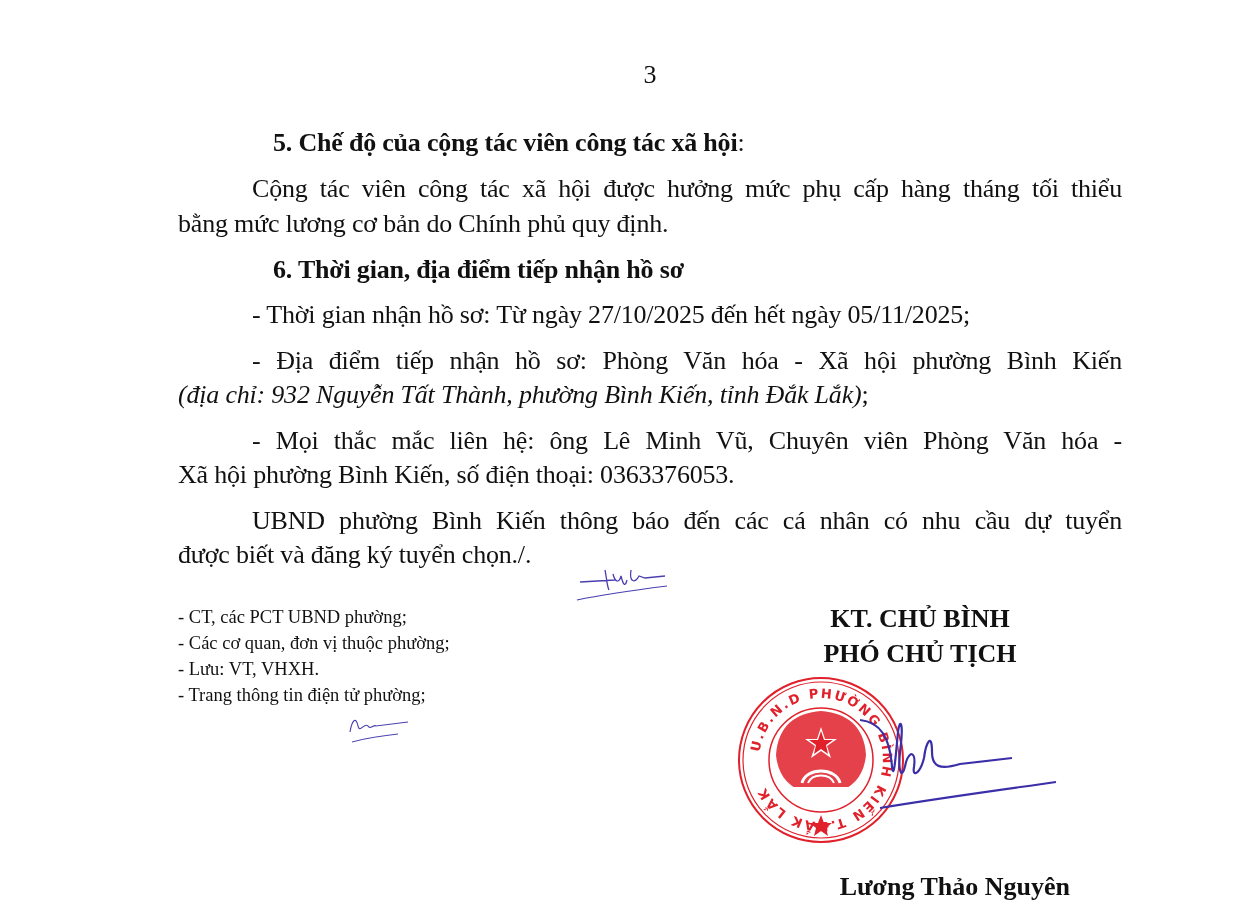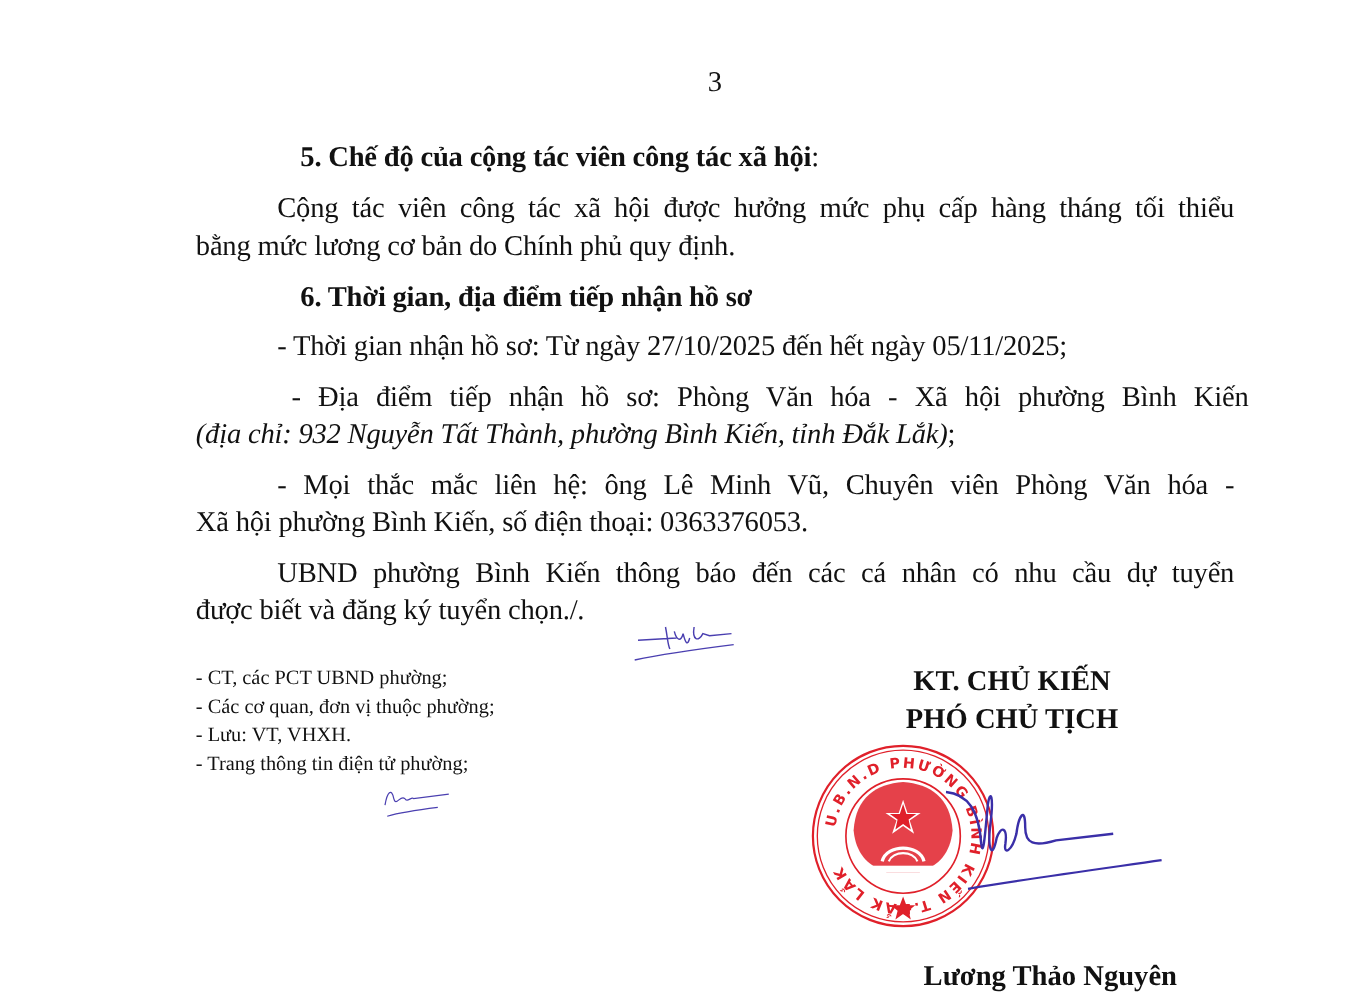--- a/index.html
+++ b/index.html
@@ -22,21 +22,21 @@
 <body>
 
 <div class="page-number">3</div>
 
 <div class="line indent bold" style="top:128px;"><span>5. Chế độ của cộng tác viên công tác xã hội</span><span style="font-weight:normal">:</span></div>
 <div class="line indent justify" style="top:174px;">Cộng tác viên công tác xã hội được hưởng mức phụ cấp hàng tháng tối thiểu</div>
 <div class="line" style="top:209px;">bằng mức lương cơ bản do Chính phủ quy định.</div>
 
 <div class="line indent bold" style="top:255px;">6. Thời gian, địa điểm tiếp nhận hồ sơ</div>
 <div class="line indent" style="top:300px;">- Thời gian nhận hồ sơ: Từ ngày 27/10/2025 đến hết ngày 05/11/2025;</div>
-<div class="line indent justify" style="top:346px;margin-left:13px;">- Địa điểm tiếp nhận hồ sơ: Phòng Văn hóa - Xã hội phường Bình Kiến</div>
+<div class="line indent justify" style="top:346px;">- Địa điểm tiếp nhận hồ sơ: Phòng Văn hóa - Xã hội phường Bình Kiến</div>
 <div class="line" style="top:380px;"><span class="ital">(địa chỉ: 932 Nguyễn Tất Thành, phường Bình Kiến, tỉnh Đắk Lắk)</span><span>;</span></div>
 <div class="line indent justify" style="top:426px;">- Mọi thắc mắc liên hệ: ông Lê Minh Vũ, Chuyên viên Phòng Văn hóa -</div>
 <div class="line" style="top:460px;">Xã hội phường Bình Kiến, số điện thoại: 0363376053.</div>
 
 <div class="line indent justify" style="top:506px;">UBND phường Bình Kiến thông báo đến các cá nhân có nhu cầu dự tuyển</div>
 <div class="line" style="top:540px;">được biết và đăng ký tuyển chọn./.</div>
 
 <svg style="left:575px;top:562px;" width="100" height="45" viewBox="0 0 100 45">
   <path d="M5 20 L40 18 M30 8 C32 18 32 24 34 28 M38 12 C40 20 44 22 46 14 C48 22 50 26 52 18 M56 8 C54 20 60 22 64 14 L70 16 L90 14" stroke="#4a3fb0" stroke-width="1.3" fill="none"></path>
   <path d="M2 38 C30 32 60 28 92 24" stroke="#4a3fb0" stroke-width="1.2" fill="none"></path>
@@ -46,21 +46,21 @@
   <div class="rec-item">- CT, các PCT UBND phường;</div>
   <div class="rec-item">- Các cơ quan, đơn vị thuộc phường;</div>
   <div class="rec-item">- Lưu: VT, VHXH.</div>
   <div class="rec-item">- Trang thông tin điện tử phường;</div>
 </div>
 <svg style="left:346px;top:712px;" width="70" height="35" viewBox="0 0 70 35">
   <path d="M4 20 C6 8 10 4 12 14 C14 22 18 10 22 14 C24 18 28 12 30 14 L62 10" stroke="#4a3fb0" stroke-width="1.1" fill="none"></path>
   <path d="M6 30 C20 26 36 24 52 22" stroke="#4a3fb0" stroke-width="1" fill="none"></path>
 </svg>
 
-<div class="sign-title" style="top:604px;">KT. CHỦ KIẾN</div>
+<div class="sign-title" style="top:604px;">KT. CHỦ BÌNH</div>
 <div class="sign-title" style="top:639px;">PHÓ CHỦ TỊCH</div>
 
 <svg style="left:736px;top:675px;" width="170" height="170" viewBox="0 0 170 170">
   <defs>
     <path id="stampArc" d="M 85 85 m -62 0 a 62 62 0 1 1 124 0 a 62 62 0 1 1 -124 0"></path>
   </defs>
   <circle cx="85" cy="85" r="82" stroke="#e0202a" stroke-width="2" fill="none"></circle>
   <circle cx="85" cy="85" r="78" stroke="#e0202a" stroke-width="1.2" fill="none"></circle>
   <circle cx="85" cy="85" r="52" stroke="#e0202a" stroke-width="1.5" fill="none"></circle>
   <text font-family="DejaVu Sans, sans-serif" font-weight="bold" font-size="13" fill="#e0202a" letter-spacing="2">

